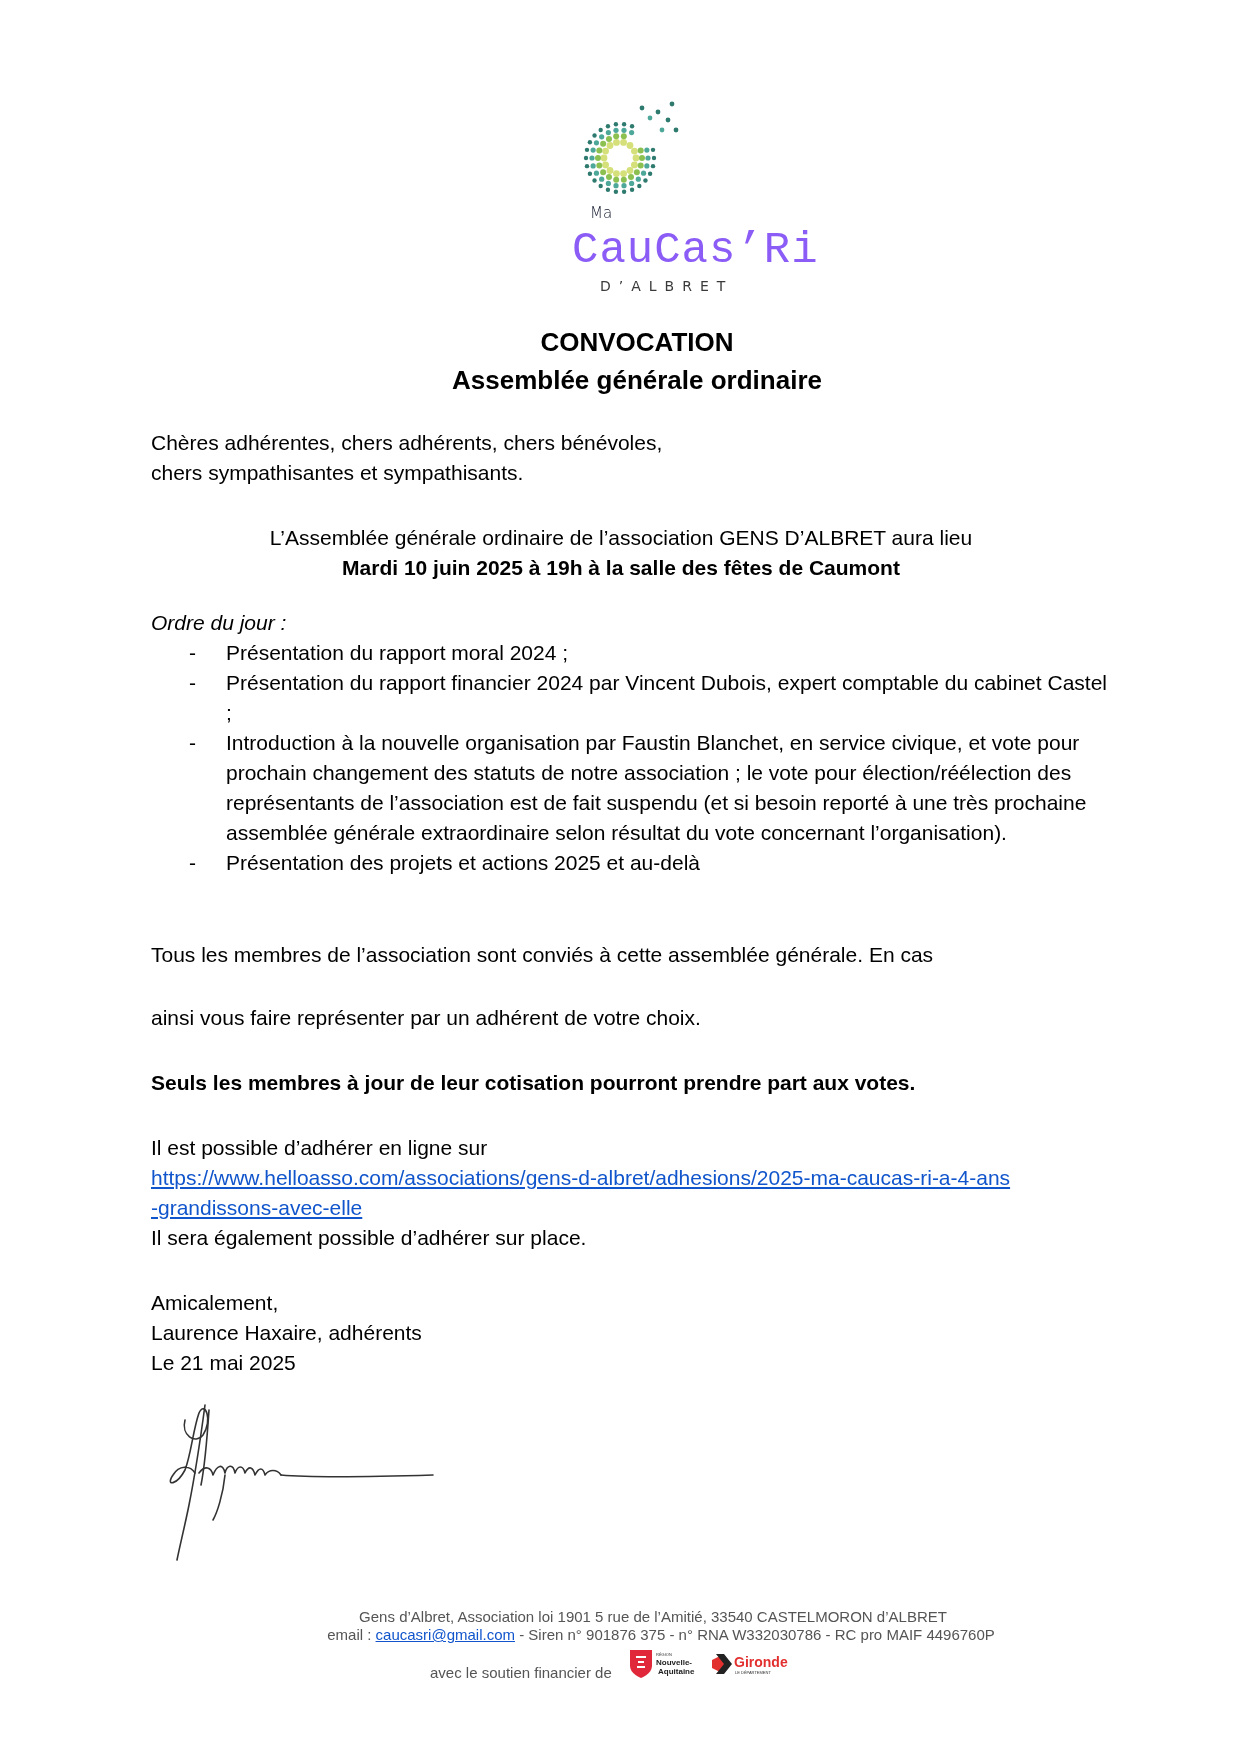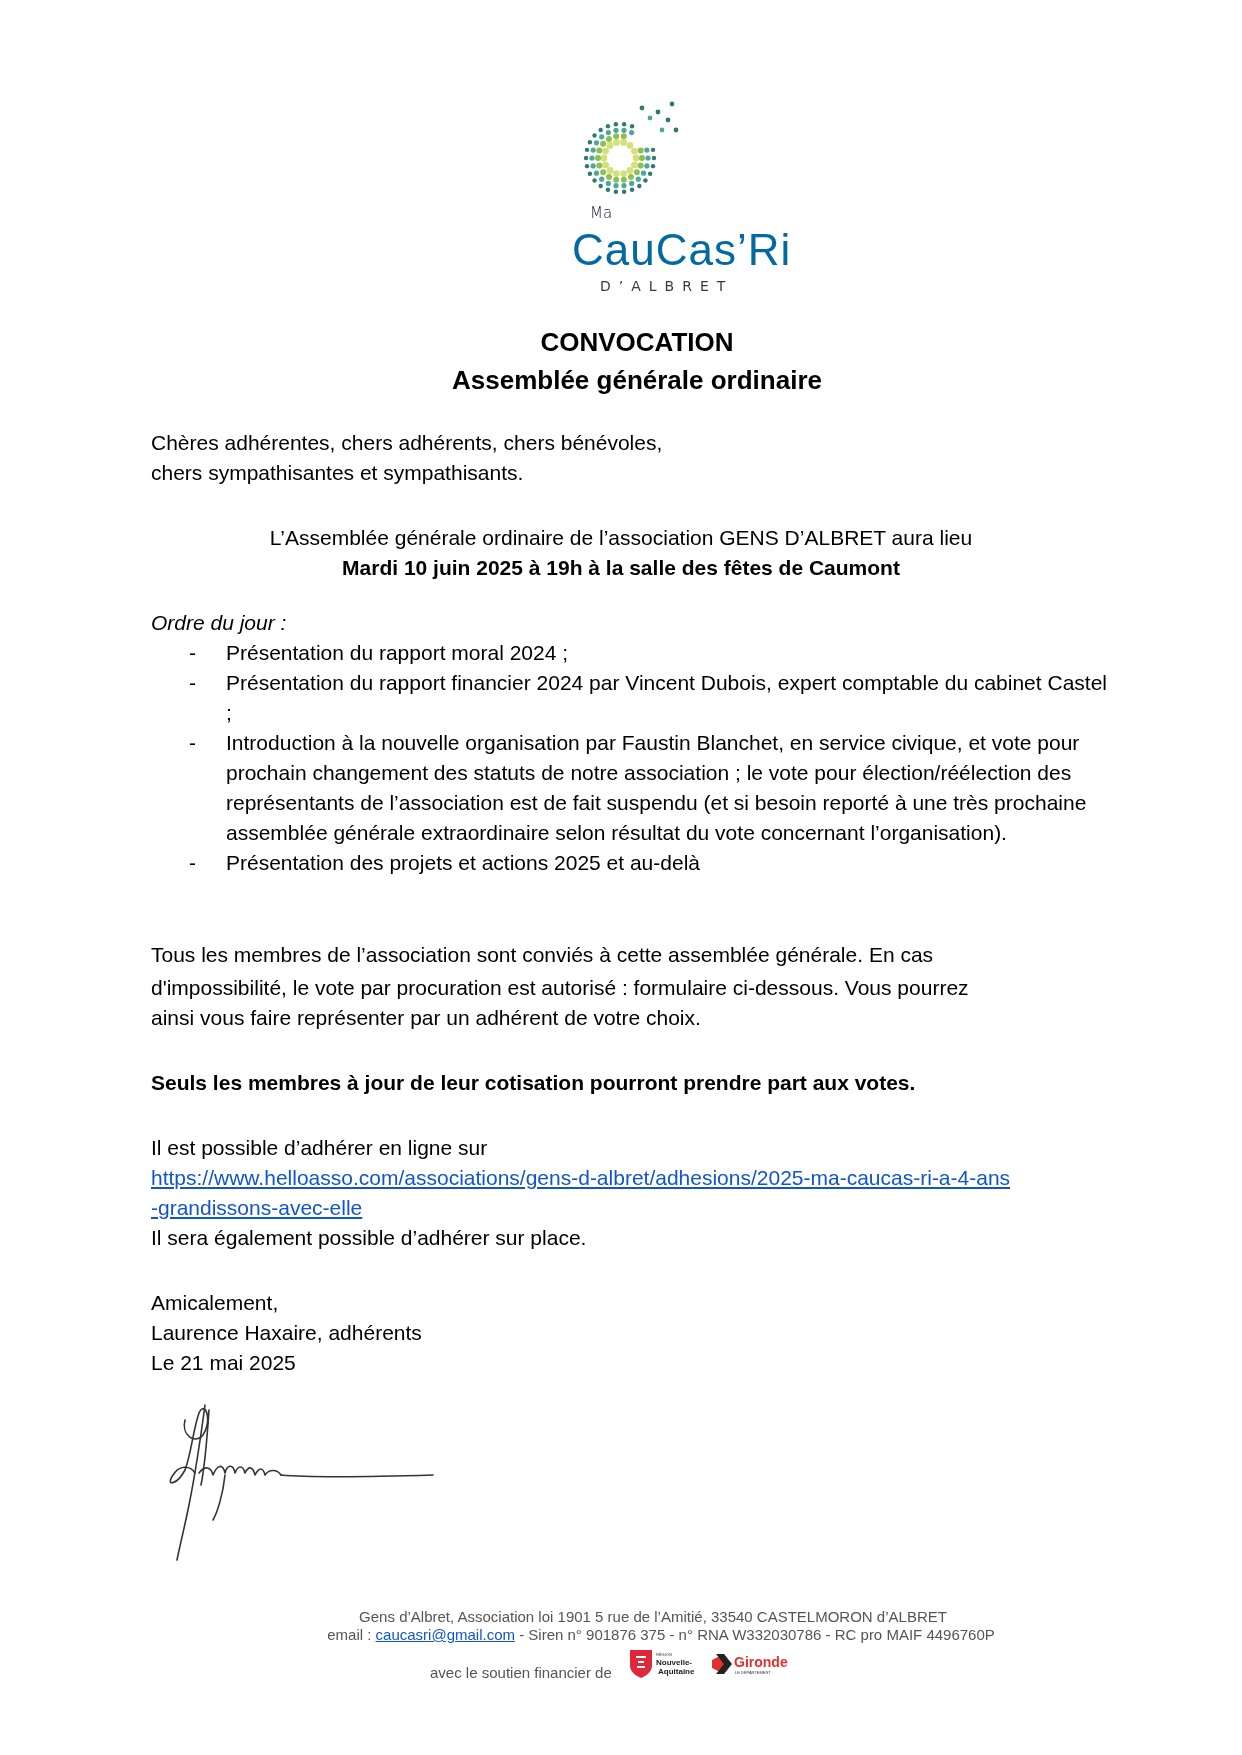--- a/index.html
+++ b/index.html
@@ -5,22 +5,22 @@
   html, body { margin: 0; padding: 0; background: #ffffff; }
   body { width: 1242px; height: 1755px; position: relative; overflow: hidden;
          font-family: "Liberation Sans", sans-serif; color: #000; }
   .page { position: absolute; left: 0; top: 0; width: 1242px; height: 1755px; }
 
   
   .logo { position: absolute; left: 520px; top: 100px; width: 200px; height: 190px; }
   .logo svg.dots { position: absolute; left: 60px; top: 0; }
   .logo-ma { position: absolute; left: 70px; top: 104px; font-size: 15px; color: #0f172a;
              font-family: "DejaVu Sans", sans-serif; font-weight: 300; text-align: right; }
-  .logo-name { position: absolute; left: 52px; top: 125px; font-size: 44px; color: #0369a1;
-               font-family: Liberation Sans, sans-serif; font-weight: normal; letter-spacing: 1px; white-space: nowrap; }
+  .logo-name { position: absolute; left: 52px; top: 125px; font-size: 44px; color: #8b5cf6;
+               font-family: Liberation Mono, monospace; font-weight: normal; letter-spacing: 1px; white-space: nowrap; }
   .logo-sub { position: absolute; left: 80px; top: 178px; font-size: 14px; color: #3a3a3a;
               letter-spacing: 8px; font-family: "DejaVu Sans", sans-serif; white-space: nowrap; }
 
   .title { position: absolute; left: 0; width: 1242px; text-align: center; font-weight: bold; font-size: 26px; margin-left: 16px; }
   .title1 { top: 327px; }
   .title2 { top: 365px; }
 
   .txt { position: absolute; left: 151px; font-size: 21px; line-height: 30px; white-space: nowrap; }
   .center { left: 0; width: 1242px; text-align: center; }
   .bold { font-weight: bold; }
@@ -146,21 +146,20 @@
 
   <div class="txt" style="top:608px;font-style:italic;">Ordre du jour :</div>
   <ul class="agenda">
     <li><span class="dash">-</span><span>Présentation du rapport moral 2024 ;</span></li>
     <li><span class="dash">-</span><span>Présentation du rapport financier 2024 par Vincent Dubois, expert comptable du cabinet Castel ;</span></li>
     <li><span class="dash">-</span><span>Introduction à la nouvelle organisation par Faustin Blanchet, en service civique, et vote pour prochain changement des statuts de notre association ; le vote pour élection/réélection des représentants de l’association est de fait suspendu (et si besoin reporté à une très prochaine assemblée générale extraordinaire selon résultat du vote concernant l’organisation).</span></li>
     <li><span class="dash">-</span><span>Présentation des projets et actions 2025 et au-delà</span></li>
   </ul>
 
   <div class="txt" style="top:940px;text-align:center;">Tous les membres de l’association sont conviés à cette assemblée générale. En cas</div>
-  <div class="txt" style="top:973px;">d'impossibilité, le vote par procuration est autorisé : formulaire ci-dessous. Vous pourrez</div>
   <div class="txt" style="top:1003px;">ainsi vous faire représenter par un adhérent de votre choix.</div>
 
   <div class="txt bold" style="top:1068px;">Seuls les membres à jour de leur cotisation pourront prendre part aux votes.</div>
 
   <div class="txt" style="top:1133px;">Il est possible d’adhérer en ligne sur</div>
   <div class="txt" style="top:1163px;">
     <span class="link">https://www.helloasso.com/associations/gens-d-albret/adhesions/2025-ma-caucas-ri-a-4-ans</span>
   </div>
   <div class="txt" style="top:1193px;">
     <span class="link">-grandissons-avec-elle</span>

